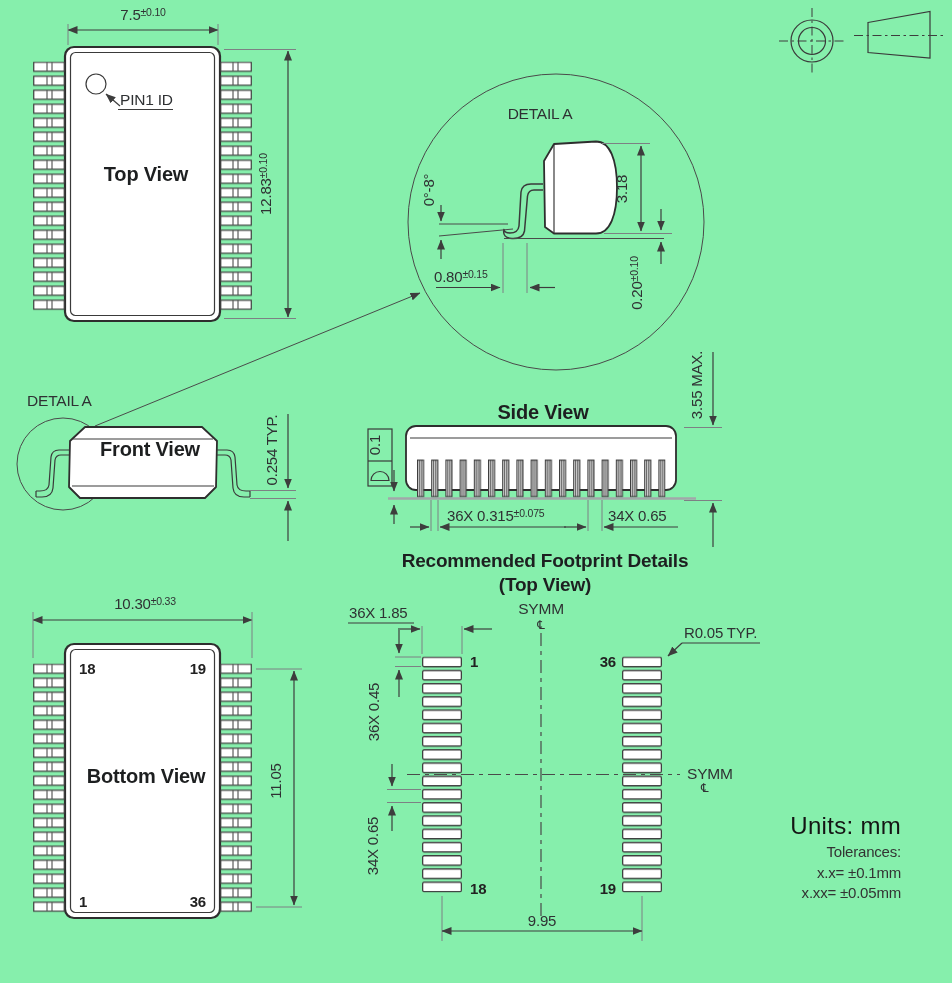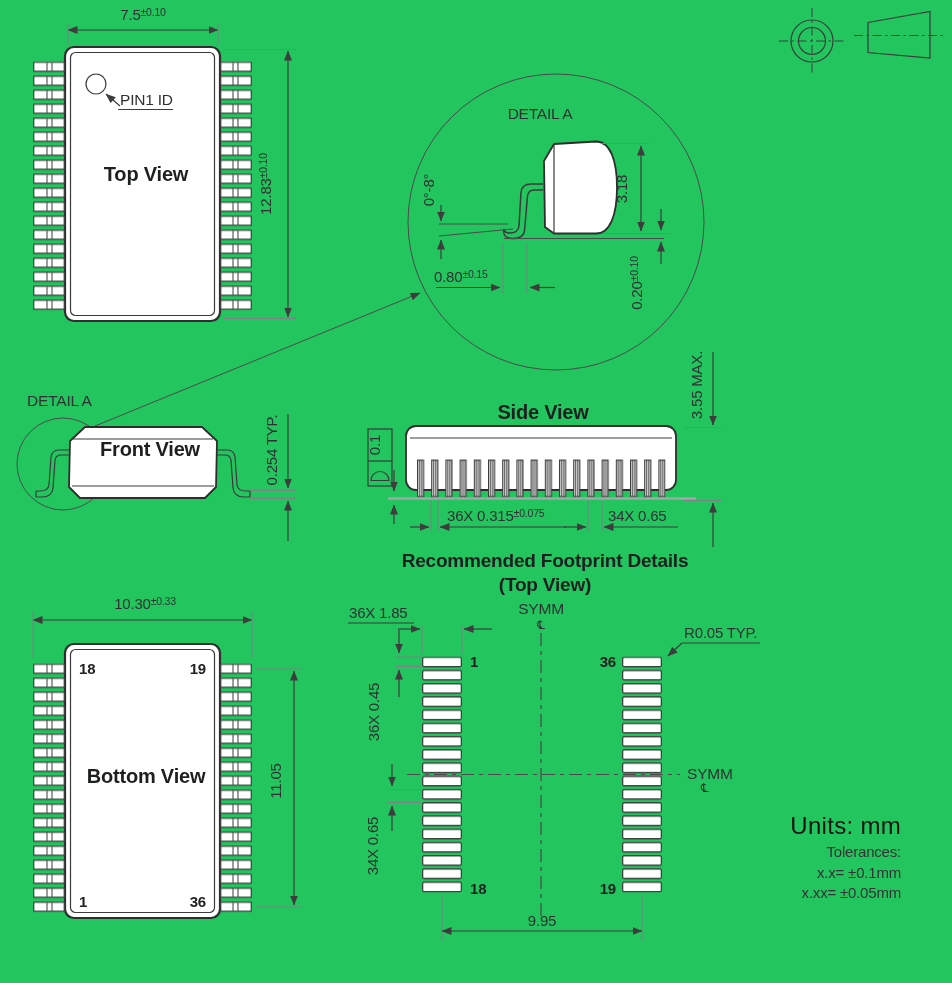--- a/index.html
+++ b/index.html
@@ -1,16 +1,16 @@
 <!DOCTYPE html>
 <html><head>
 <meta charset="utf-8">
 <style>
   html,body{margin:0;padding:0;background:#fff;}
-  #stage{position:relative;width:952px;height:983px;background:#22c55e;overflow:hidden;
+  #stage{position:relative;width:952px;height:983px;background:#86efac;overflow:hidden;
          font-family:"Liberation Sans",sans-serif;}
   svg{position:absolute;left:0;top:0;}
   
   .outline{fill:#ffffff;stroke:#2e2e2e;stroke-width:2.2;stroke-linejoin:round;}
   .outline-md{fill:#ffffff;stroke:#2e2e2e;stroke-width:1.8;stroke-linejoin:round;}
   .thin{fill:none;stroke:#3a3a3a;stroke-width:1.2;}
   .hair{fill:none;stroke:#4a4a4a;stroke-width:1;}
   .dim{fill:none;stroke:#3d3d3d;stroke-width:1.2;}
   .ext{fill:none;stroke:#7d8084;stroke-width:1;}
   .seat{fill:none;stroke:#a2a7aa;stroke-width:2.6;}

